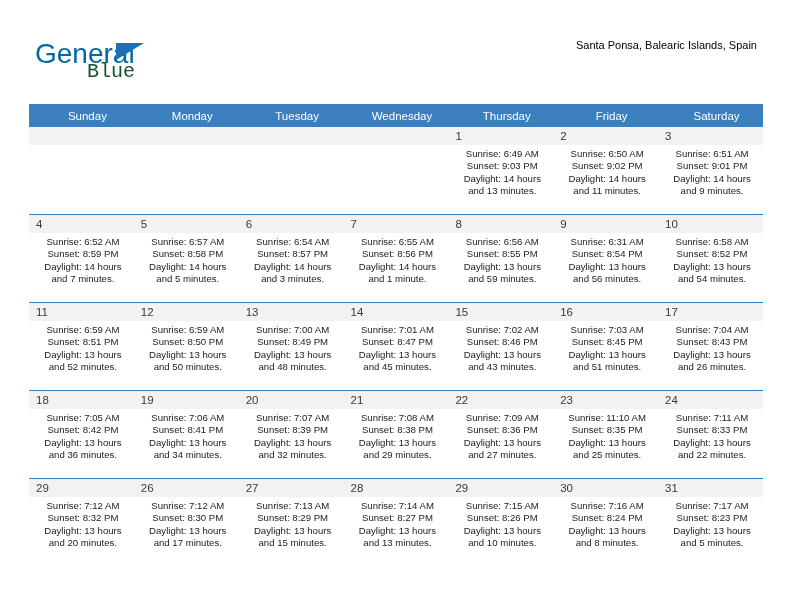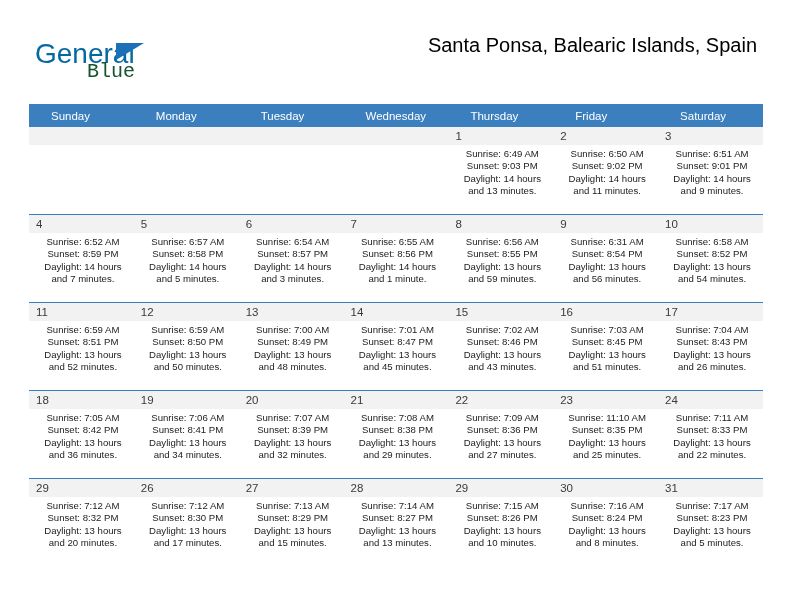--- a/index.html
+++ b/index.html
@@ -71,42 +71,42 @@
   }
   .cal-title {
     font-size: 27px;
     font-weight: normal;
     color: #000000;
     line-height: 32px;
     white-space: nowrap;
   }
   .cal-subtitle {
     margin-top: 6px;
-    font-size: 20px;
+    font-size: 11px;
     color: #000000;
     line-height: 18px;
     white-space: nowrap;
   }
 
   
   .calendar {
     position: absolute;
     left: 29px;
     top: 104px;
     width: 734px;
     border-collapse: collapse;
     table-layout: fixed;
   }
   .calendar th {
     background: #3b7fbf;
     color: #ffffff;
     font-size: 11.5px;
     font-weight: normal;
-    text-align: left;
-    padding: 5px 0 5px 22px;
+    text-align: center;
+    padding: 5px 0 5px 12px;
     height: 13px;
     vertical-align: middle;
   }
   .calendar td {
     width: 104.85px;
     vertical-align: top;
     padding: 0;
     background: #ffffff;
     border-top: 1px solid #3b7fbf;
   }

